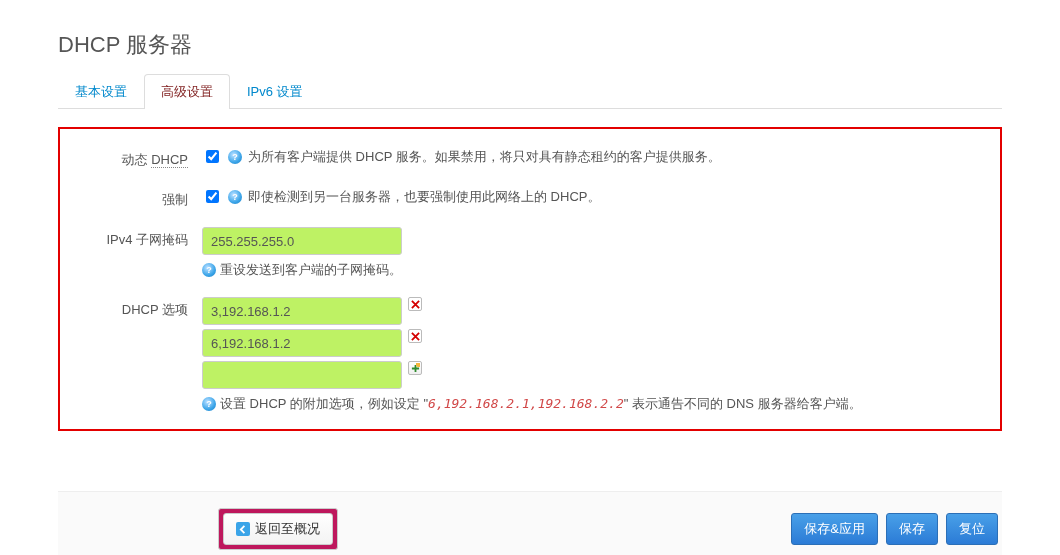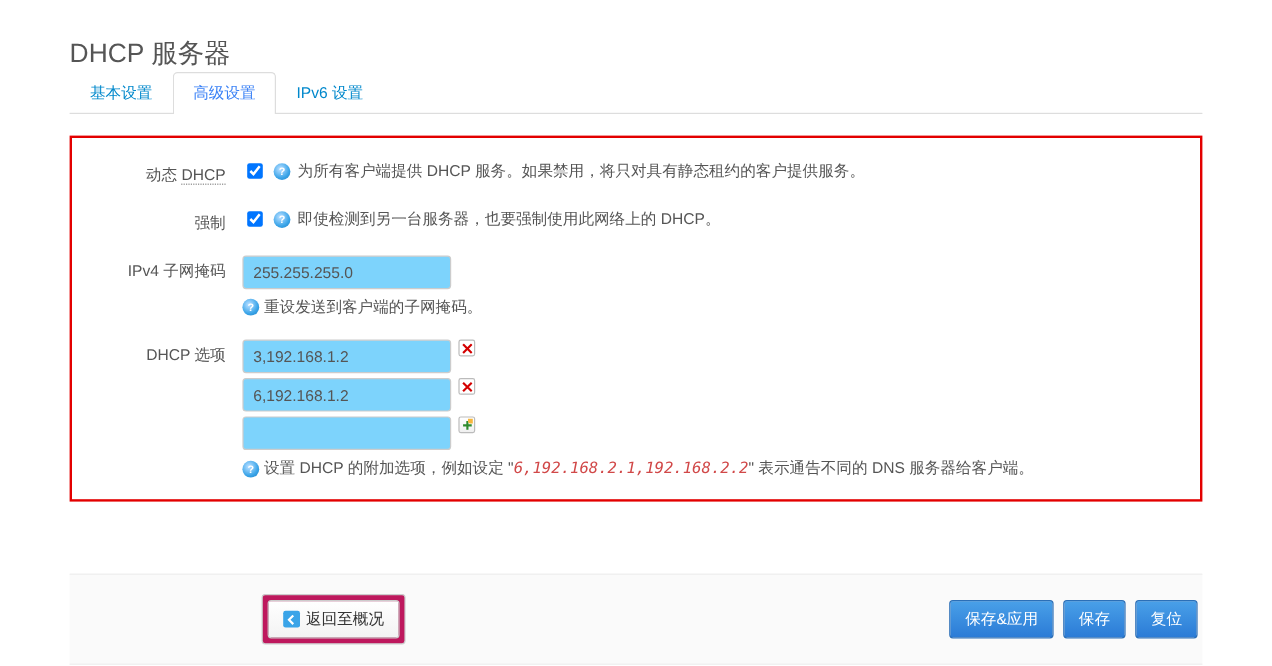--- a/index.html
+++ b/index.html
@@ -13,39 +13,39 @@
   }
   .page {
     width: 1060px;
     margin: 0 auto;
     padding: 30px 58px 40px 58px;
   }
   h2.page-title {
     font-size: 22px;
     font-weight: normal;
     color: #555;
-    margin: 0 0 0 0;
+    margin: 0 0 14px 0;
   }
   .tabs {
     display: flex;
     border-bottom: 1px solid #ddd;
     margin-bottom: 0;
   }
   .tab {
     padding: 8px 16px;
     color: #0088cc;
     cursor: pointer;
     border: 1px solid transparent;
     border-bottom: none;
     margin-bottom: -1px;
     border-radius: 4px 4px 0 0;
     text-align: center;
   }
   .tab.active {
-    color: #3b82f6;
+    color: #7f1d1d;
     background: #fff;
     border-color: #ddd;
   }
   .panel {
     border: 2px solid #e30000;
     padding: 18px 16px 16px 16px;
     margin-top: 18px;
   }
   .form-row {
     display: flex;
@@ -88,22 +88,22 @@
     font-weight: bold;
     flex-shrink: 0;
   }
   input[type="text"] {
     height: 28px;
     border: 1px solid #ccc;
     border-radius: 3px;
     padding: 0 8px;
     font-size: 13px;
     color: #555;
-    width: 174px;
-    background: #7dd3fc;
+    width: 200px;
+    background: #bef264;
   }
   .opt-row {
     display: flex;
     gap: 6px;
     margin-bottom: 4px;
   }
   .icon-btn {
     width: 14px; height: 14px;
     border: 1px solid #bbb;
     border-radius: 2px;

